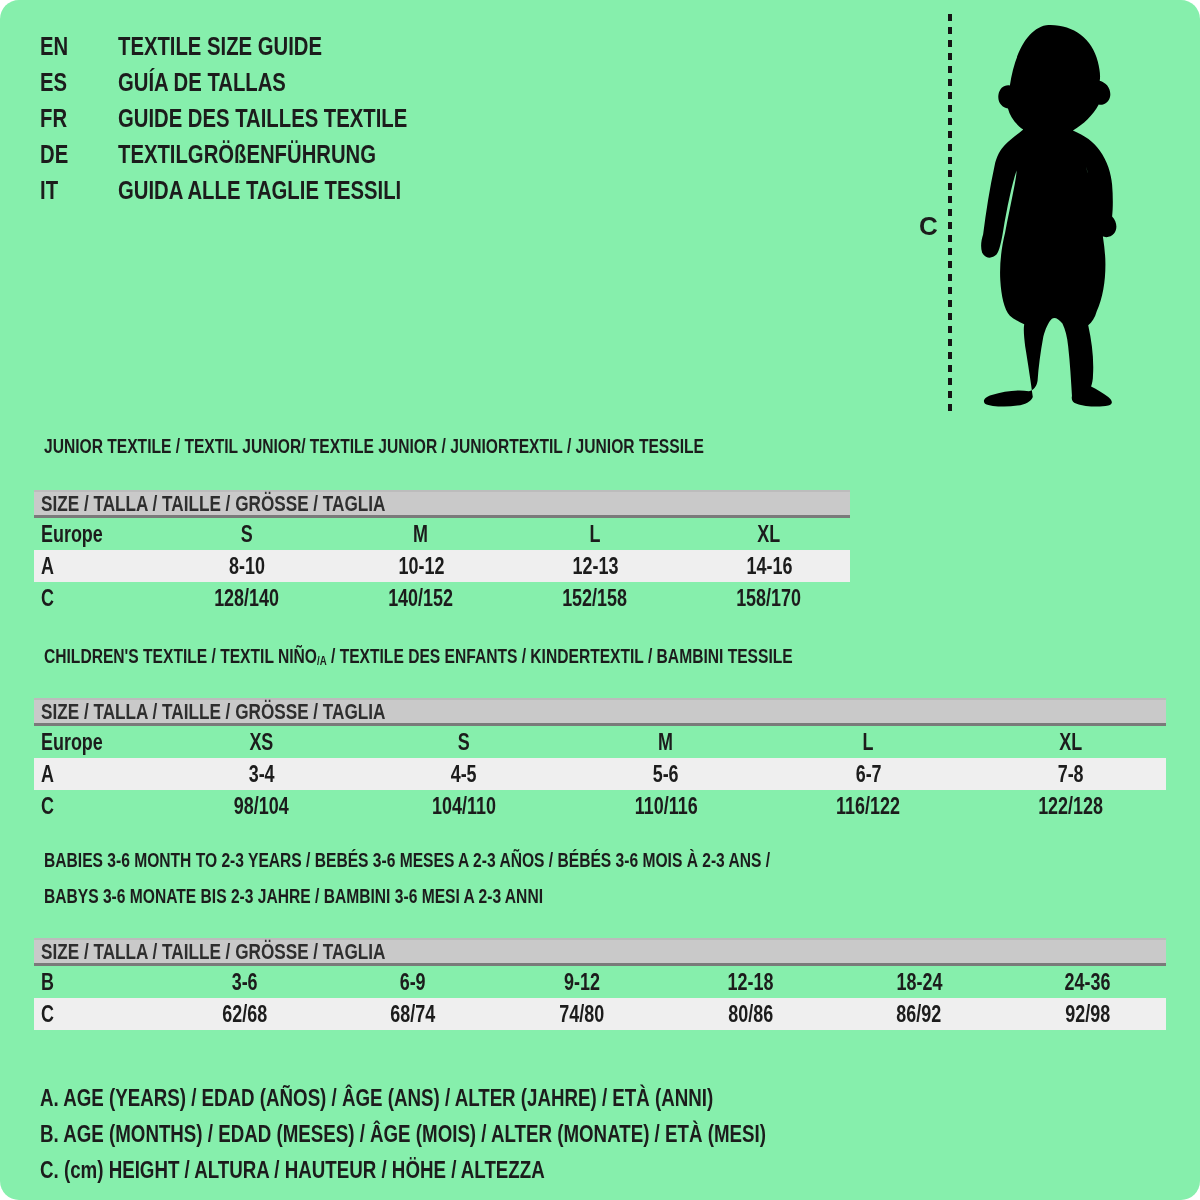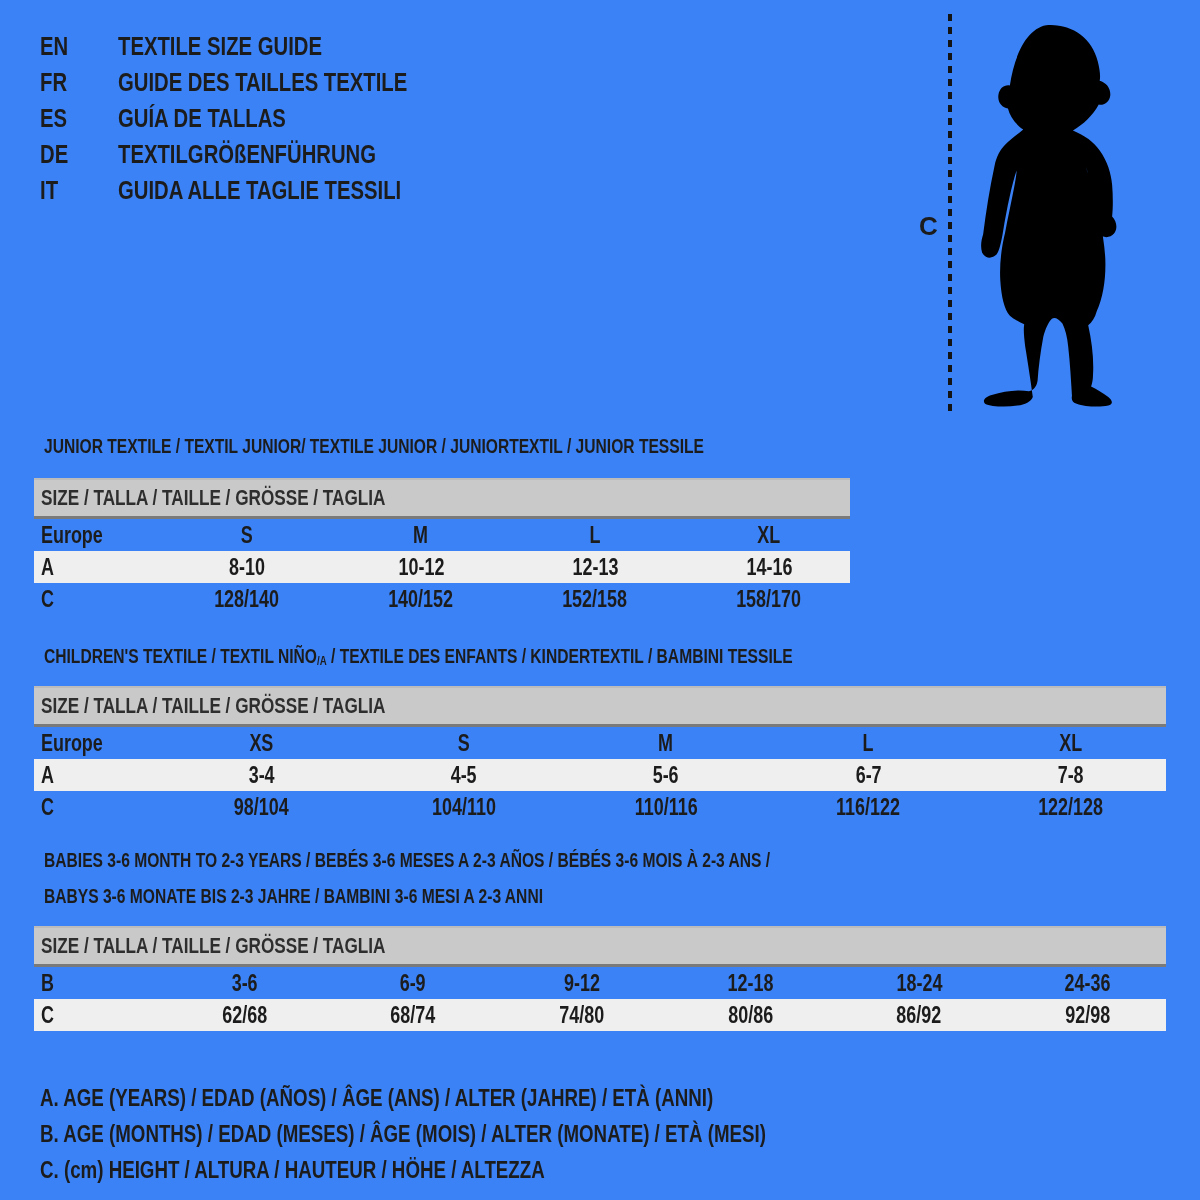--- a/index.html
+++ b/index.html
@@ -1,19 +1,20 @@
 <!DOCTYPE html>
 <html><head>
 <meta charset="utf-8">
 <style>
   html,body { margin:0; padding:0; background:#ffffff; }
   .page {
-    position:relative; width:1200px; height:1200px; background:#3b82f6;
+    position:relative; width:1200px; height:1200px; background:#86efac;
     font-family:"Liberation Sans", sans-serif; font-weight:bold; color:#1c1c1c;
     overflow:hidden;
+    border-radius:19px;
   }
   
   .cx  { display:inline-block; transform:scaleX(0.78); transform-origin:0 50%; white-space:nowrap; }
   .cxc { display:inline-block; transform:scaleX(0.78); transform-origin:50% 50%; white-space:nowrap; }
 
   
   .lang-header { position:absolute; left:40px; top:28px; }
   .lang-row { height:36px; display:flex; align-items:center; font-size:26px; letter-spacing:0; }
   .lang-code { width:78px; flex:0 0 78px; }
 
@@ -25,23 +26,23 @@
   }
   .silhouette { position:absolute; left:964px; top:15px; }
 
   
   .sec-heading { position:absolute; left:44px; font-size:20px; line-height:32px; margin:0; }
   .sub-a { font-size:0.62em; position:relative; top:0.18em; letter-spacing:0; }
 
   
   .sg-table { position:absolute; left:34px; }
   .size-bar {
-    box-sizing:border-box; height:41px; background:#c9c9c9;
+    box-sizing:border-box; height:28px; background:#c9c9c9;
     border-top:2px solid #bcbcbc; border-bottom:3px solid #7a7a7a;
-    display:flex; align-items:center; padding-left:7px; font-size:22px; color:#2e2e2e;
+    display:flex; align-items:center; padding-left:7px; font-size:22px; color:#2e2e2e;margin-top:12px;
   }
   .t-row { height:32px; display:flex; align-items:center; font-size:23px;gap:12px; }
   .t-row.shaded { background:#efefef; }
   .t-label { flex:0 0 120px; box-sizing:border-box; padding-left:7px; }
   .t-cell { flex:1 1 0; text-align:center; }
 
   
   .legend { position:absolute; left:40px; top:1080px; }
   .legend-line { height:36px; display:flex; align-items:center; font-size:24px; }
 </style>
@@ -49,26 +50,26 @@
 <body>
 
 <div class="page">
 
   <div class="lang-header">
     <div class="lang-row">
       <span class="lang-code"><span class="cx">EN</span></span>
       <span class="cx">TEXTILE SIZE GUIDE</span>
     </div>
     <div class="lang-row">
+      <span class="lang-code"><span class="cx">ES</span></span>
+      <span class="cx">GUÍA DE TALLAS</span>
+    </div>
+    <div class="lang-row">
       <span class="lang-code"><span class="cx">FR</span></span>
       <span class="cx">GUIDE DES TAILLES TEXTILE</span>
-    </div>
-    <div class="lang-row">
-      <span class="lang-code"><span class="cx">ES</span></span>
-      <span class="cx">GUÍA DE TALLAS</span>
     </div>
     <div class="lang-row">
       <span class="lang-code"><span class="cx">DE</span></span>
       <span class="cx">TEXTILGRÖßENFÜHRUNG</span>
     </div>
     <div class="lang-row">
       <span class="lang-code"><span class="cx">IT</span></span>
       <span class="cx">GUIDA ALLE TAGLIE TESSILI</span>
     </div>
   </div>

